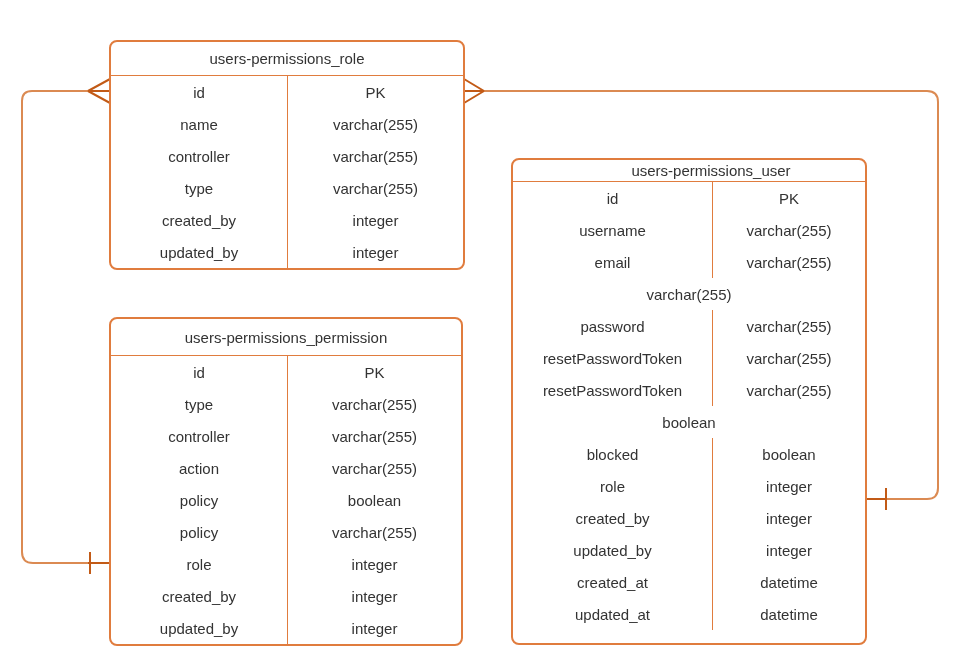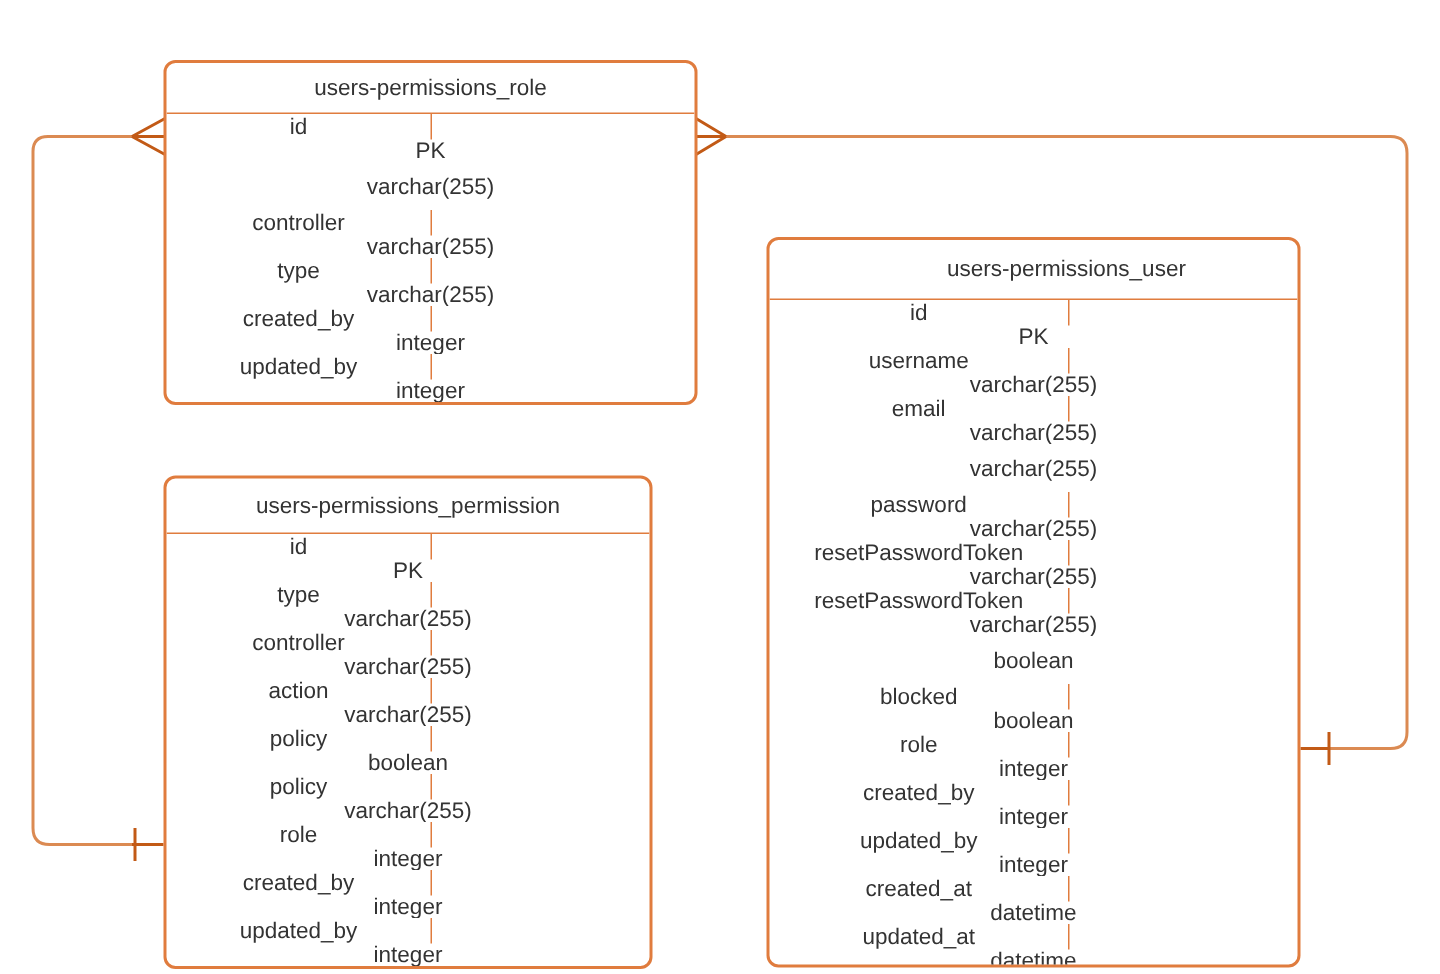--- a/index.html
+++ b/index.html
@@ -25,38 +25,38 @@
     border-radius:8px;
     overflow:hidden;
   }
   .erd-header{
     display:flex;align-items:center;justify-content:center;
     border-bottom:1.5px solid var(--table-border);
     font-size:15px;
     color:var(--text);
   }
   .erd-body{display:block;}
-  .erd-row{display:flex;height:32px;flex-direction:column;}
+  .erd-row{display:flex;height:32px;}
   .erd-cell{
     display:flex;align-items:center;justify-content:center;
     font-size:15px;white-space:nowrap;overflow:hidden;
   }
   .erd-field{border-right:1.5px solid var(--table-border);}
   .erd-type{flex:1;}
 
   .t-role{left:109px;top:25px;width:356px;height:230px;}
   .t-role .erd-header{height:34px;}
   .t-role .erd-field{width:177px;}
 
-  .t-perm{left:109px;top:302px;width:326px;height:329px;}
+  .t-perm{left:109px;top:302px;width:354px;height:329px;}
   .t-perm .erd-header{height:37px;}
   .t-perm .erd-field{width:177px;}
 
   .t-user{left:511px;top:143px;width:356px;height:487px;}
-  .t-user .erd-header{height:40px;padding-left:44px;}
+  .t-user .erd-header{height:22px;padding-left:44px;}
   .t-user .erd-field{width:200px;}
 </style>
 </head>
 <body>
 
 <div class="canvas">
 
   <svg class="connectors" viewBox="0 0 960 649" xmlns="http://www.w3.org/2000/svg">
 
     <path class="rel-line" d="M88,76 H32 Q22,76 22,86 V537 Q22,548 33,548 H88"></path>
@@ -69,20 +69,21 @@
   </svg>
 
   <div class="erd-table t-role">
     <div class="erd-header">users-permissions_role</div>
     <div class="erd-body">
         <div class="erd-row">
           <div class="erd-cell erd-field">id</div>
           <div class="erd-cell erd-type">PK</div>
         </div>
         <div class="erd-row">
+          <div class="erd-cell erd-field">name</div>
           <div class="erd-cell erd-type">varchar(255)</div>
         </div>
         <div class="erd-row">
           <div class="erd-cell erd-field">controller</div>
           <div class="erd-cell erd-type">varchar(255)</div>
         </div>
         <div class="erd-row">
           <div class="erd-cell erd-field">type</div>
           <div class="erd-cell erd-type">varchar(255)</div>
         </div>

